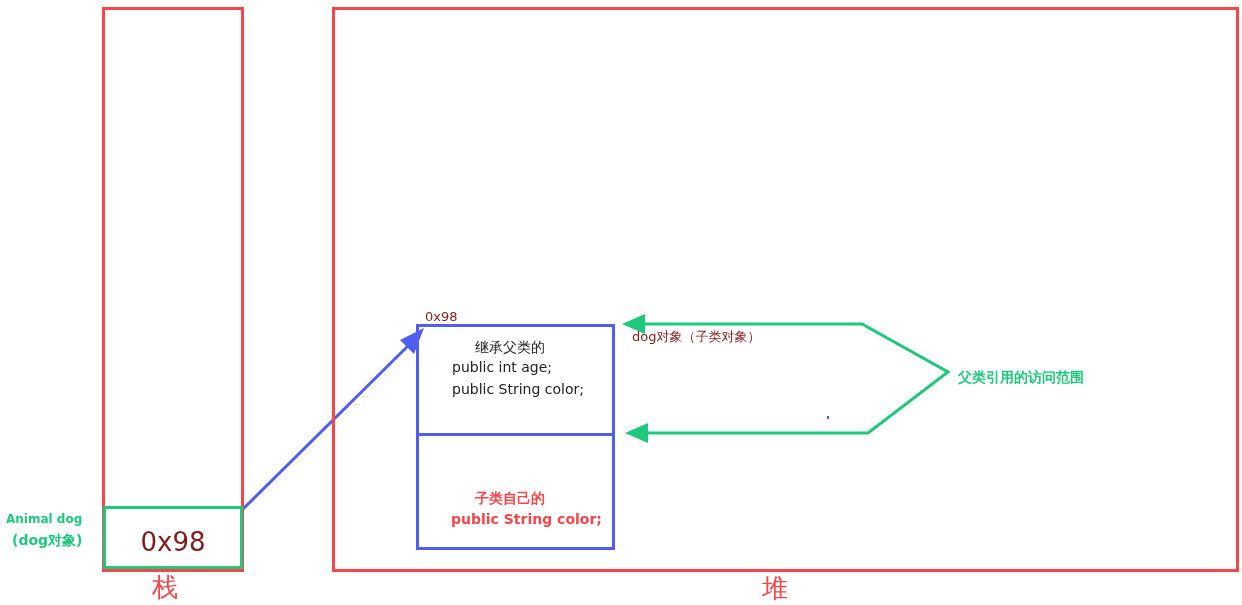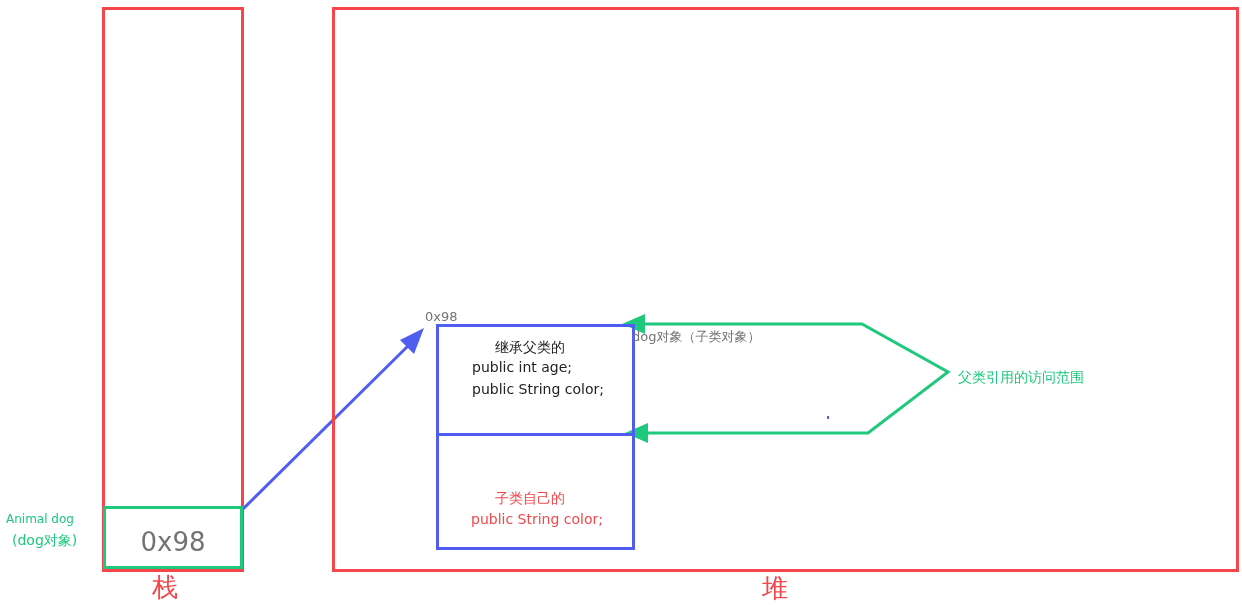--- a/index.html
+++ b/index.html
@@ -1,22 +1,22 @@
 <!DOCTYPE html>
 <html><head>
 <meta charset="utf-8">
 <style>
   html, body { margin: 0; padding: 0; background: #ffffff; }
   body { width: 1242px; height: 605px; position: relative; overflow: hidden;
          font-family: "DejaVu Sans", "Liberation Sans", sans-serif; }
   .abs { position: absolute; }
   .box-red { border: 3px solid #f5474b; box-sizing: border-box; }
   .stack-label, .heap-label { color: #f5474b; font-size: 26px; line-height: 1; }
-  .green-text { color: #1ec97e; }
-  .blue-text { color: #737373; }
+  .green-text { color: #1ec97e; font-weight: bold; }
+  .blue-text { color: #7f1d1d; }
   svg { position: absolute; left: 0; top: 0; }
 </style>
 </head>
 <body>
 
 <svg width="1242" height="605">
   <defs>
     <marker id="arrowBlue" markerWidth="10" markerHeight="10" refX="8" refY="5" orient="auto" markerUnits="strokeWidth">
       <path d="M0,0 L10,5 L0,10 z" fill="#4f5ef0"></path>
     </marker>
@@ -40,25 +40,25 @@
   <span class="blue-text" style="font-size:26px; margin-top:8px;">0x98</span>
 </div>
 <div class="abs green-text" style="left:6px; top:512px; font-size:12px;">Animal dog</div>
 <div class="abs green-text" style="left:12px; top:532px; font-size:14px;">(dog对象)</div>
 <div class="abs stack-label" style="left:152px; top:574px;">栈</div>
 
 <div class="abs box-red" style="left:332px; top:7px; width:907px; height:565px;"></div>
 <div class="abs heap-label" style="left:762px; top:575px;">堆</div>
 
 <div class="abs blue-text" style="left:425px; top:309px; font-size:13px;">0x98</div>
-<div class="abs" style="left:436px; top:324px; width:199px; height:226px; border:3px solid #4f5ef0; box-sizing:border-box;">
+<div class="abs" style="left:416px; top:324px; width:199px; height:226px; border:3px solid #4f5ef0; box-sizing:border-box;">
   <div style="position:absolute; left:0; top:0; width:100%; height:106px; border-bottom:3px solid #4f5ef0; color:#222; font-size:14px;">
     <div style="position:absolute; left:56px; top:12px;">继承父类的</div>
     <div style="position:absolute; left:33px; top:32px;">public int age;</div>
     <div style="position:absolute; left:33px; top:54px;">public String color;</div>
   </div>
-  <div style="position:absolute; left:0; top:109px; width:100%; height:79px; color:#f5474b; font-size:14px;">
+  <div style="position:absolute; left:0; top:109px; width:100%; height:79px; color:#f5474b; font-size:14px;font-weight:bold;">
     <div style="position:absolute; left:56px; top:54px;">子类自己的</div>
     <div style="position:absolute; left:32px; top:75px;text-align:right;">public String color;</div>
   </div>
 </div>
 <div class="abs blue-text" style="left:632px; top:328px; font-size:13px;">dog对象（子类对象）</div>
 <div class="abs green-text" style="left:958px; top:369px; font-size:14px;">父类引用的访问范围</div>
 
 </body></html>

